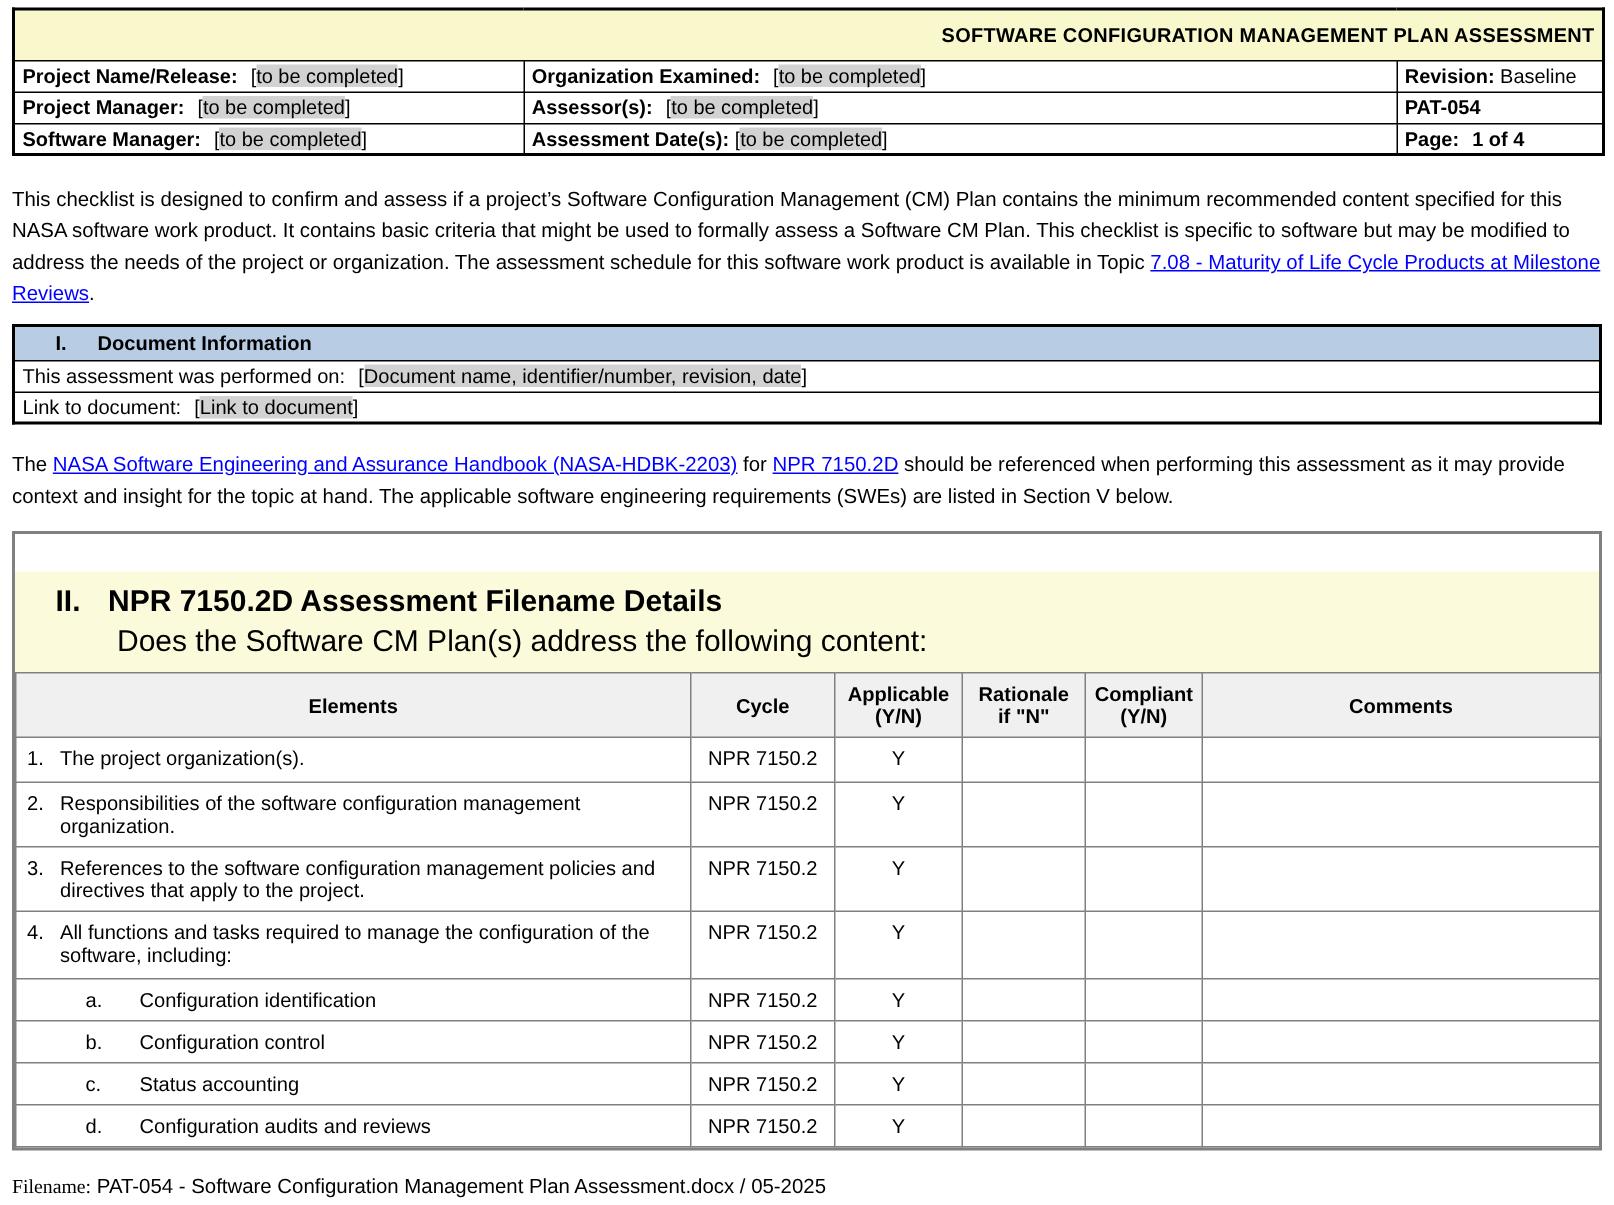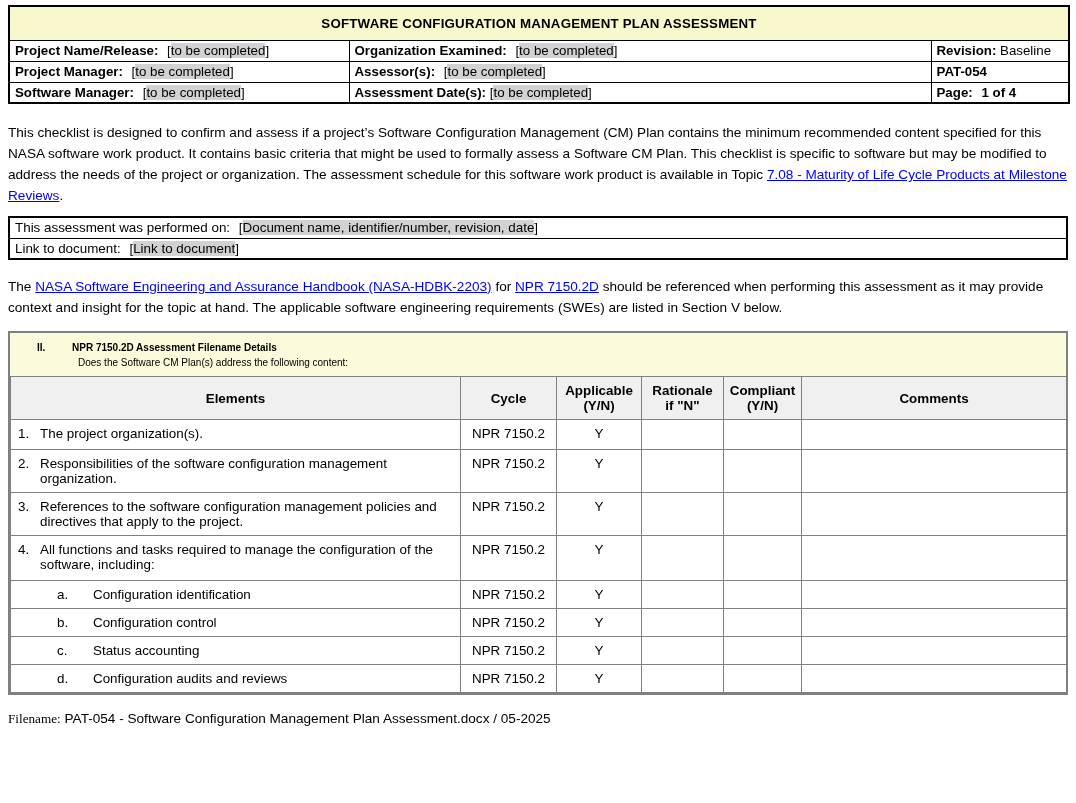--- a/index.html
+++ b/index.html
@@ -11,41 +11,41 @@
     overflow: hidden;
   }
   .page { padding: 5px 8px 0 8px; width: 1076px; }
 
   
   table { border-collapse: collapse; table-layout: fixed; }
   .header-table { width: 1060px; border: 2px solid #000; }
   .header-table td { border: 1px solid #000; padding: 2px 5px; font-size: 13.3px; height: 21px; vertical-align: middle; }
   .title-cell {
     background: var(--title-bg, #F8F8CC);
-    text-align: center; font-weight: bold; font-size: 15.5px;
+    text-align: right; font-weight: bold; font-size: 15.5px;
     height: 34px !important; letter-spacing: .2px; margin-left: 33px;
   }
   .lbl { font-weight: bold; }
   .gap { display: inline-block; width: 5px; }
   .hl { background: var(--highlight, #D2D2D2); margin-top: 12px; }
 
   
   .para { width: 1060px; font-size: 13.6px; line-height: 21px; margin-top: 18px; }
   .para.ref { margin-top: 16px; }
   a.doclink { color: var(--link, #0000FF); text-decoration: underline; cursor: pointer; }
 
   
   .sec1-table { width: 1060px; border: 2px solid #000; margin-top: 10px; }
   .sec1-table td { border: 1px solid #000; font-size: 13.4px; padding: 1px 5px; height: 21px; vertical-align: middle; }
   .sec1-head { background: var(--sec1-bg, #B8CCE4); font-weight: bold; height: 23px !important; }
   .sec-num { display: inline-block; margin-left: 22px; width: 28px; }
 
   
   .sec2-wrap { width: 1060px; margin-top: 13px; border: 2px solid var(--tbl-border, #808080); }
-  .sec2-head { background: var(--sec2-bg, #FBFBDB); padding: 9px 0 8px 0; font-size: 10px; }
+  .sec2-head { background: var(--sec2-bg, #FBFBDB); padding: 9px 0 8px 0; font-size: 20px; margin-top: 25px; }
   .sec2-line1 { display: flex; }
   .sec2-line1 .sec2-num { margin-left: 27px; width: 35px; font-weight: bold; }
   .sec2-line1 .sec2-title { font-weight: bold; }
   .sec2-sub { padding-left: 68px; margin-top: 4px; }
 
   
   .find-table { width: 100%; }
   .find-table th, .find-table td { border: 1px solid var(--tbl-border, #808080); }
   .find-table th {
     background: var(--tblhead-bg, #F0F0F0);
@@ -118,20 +118,25 @@
         <span class="lbl">1 of 4</span>
       </td>
     </tr>
   </tbody>
     </table>
 
   <p class="para"><span>This checklist is designed to confirm and assess if a project’s Software Configuration Management (CM) Plan contains the minimum recommended content specified for this NASA software work product. It contains basic criteria that might be used to formally assess a Software CM Plan. This checklist is specific to software but may be modified to address the needs of the project or organization. The assessment schedule for this software work product is available in Topic </span><a class="doclink">7.08 - Maturity of Life Cycle Products at Milestone Reviews</a><span>.</span></p>
 
   <table class="sec1-table">
     <tbody>
+        <tr>
+      <td class="sec1-head">
+        <span class="sec-num">I.</span><span>Document Information</span>
+      </td>
+    </tr>
     <tr>
       <td>
         <span>This assessment was performed on:</span><span class="gap"></span>
         <span><span>[</span><span class="hl">Document name, identifier/number, revision, date</span><span>]</span></span>
       </td>
     </tr>
     <tr>
       <td>
         <span>Link to document:</span><span class="gap"></span>
         <span><span>[</span><span class="hl">Link to document</span><span>]</span></span>

